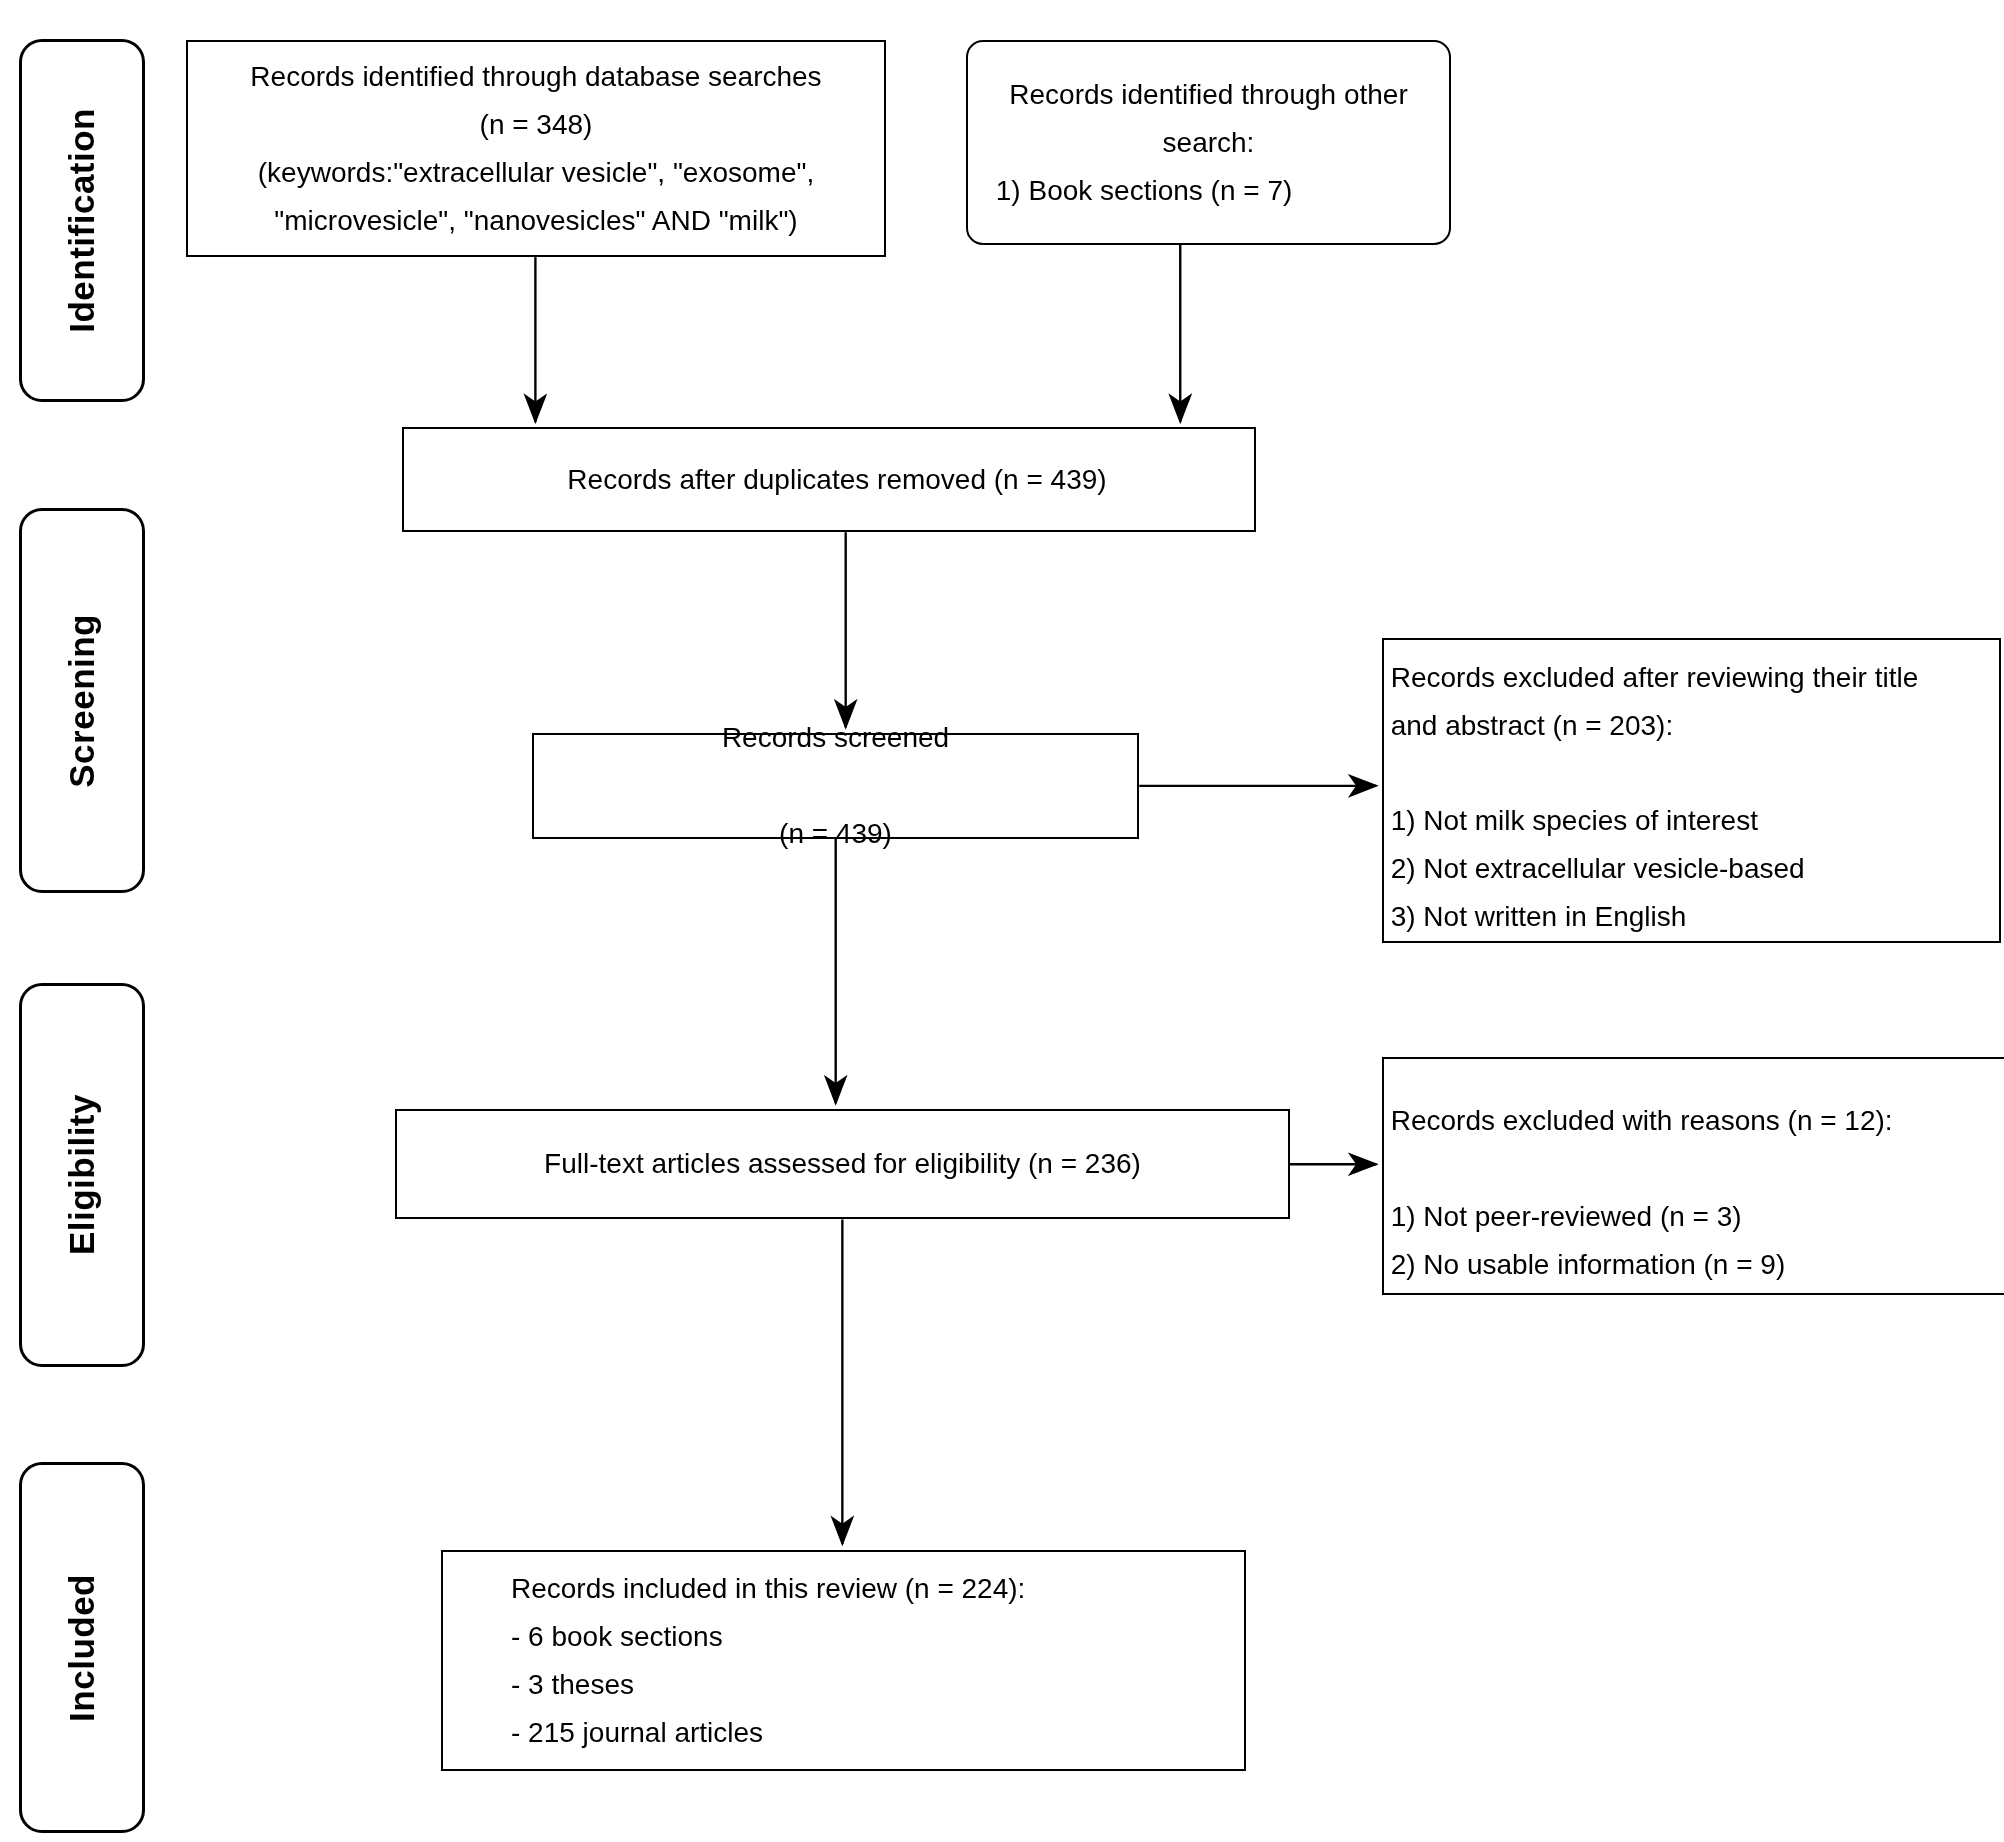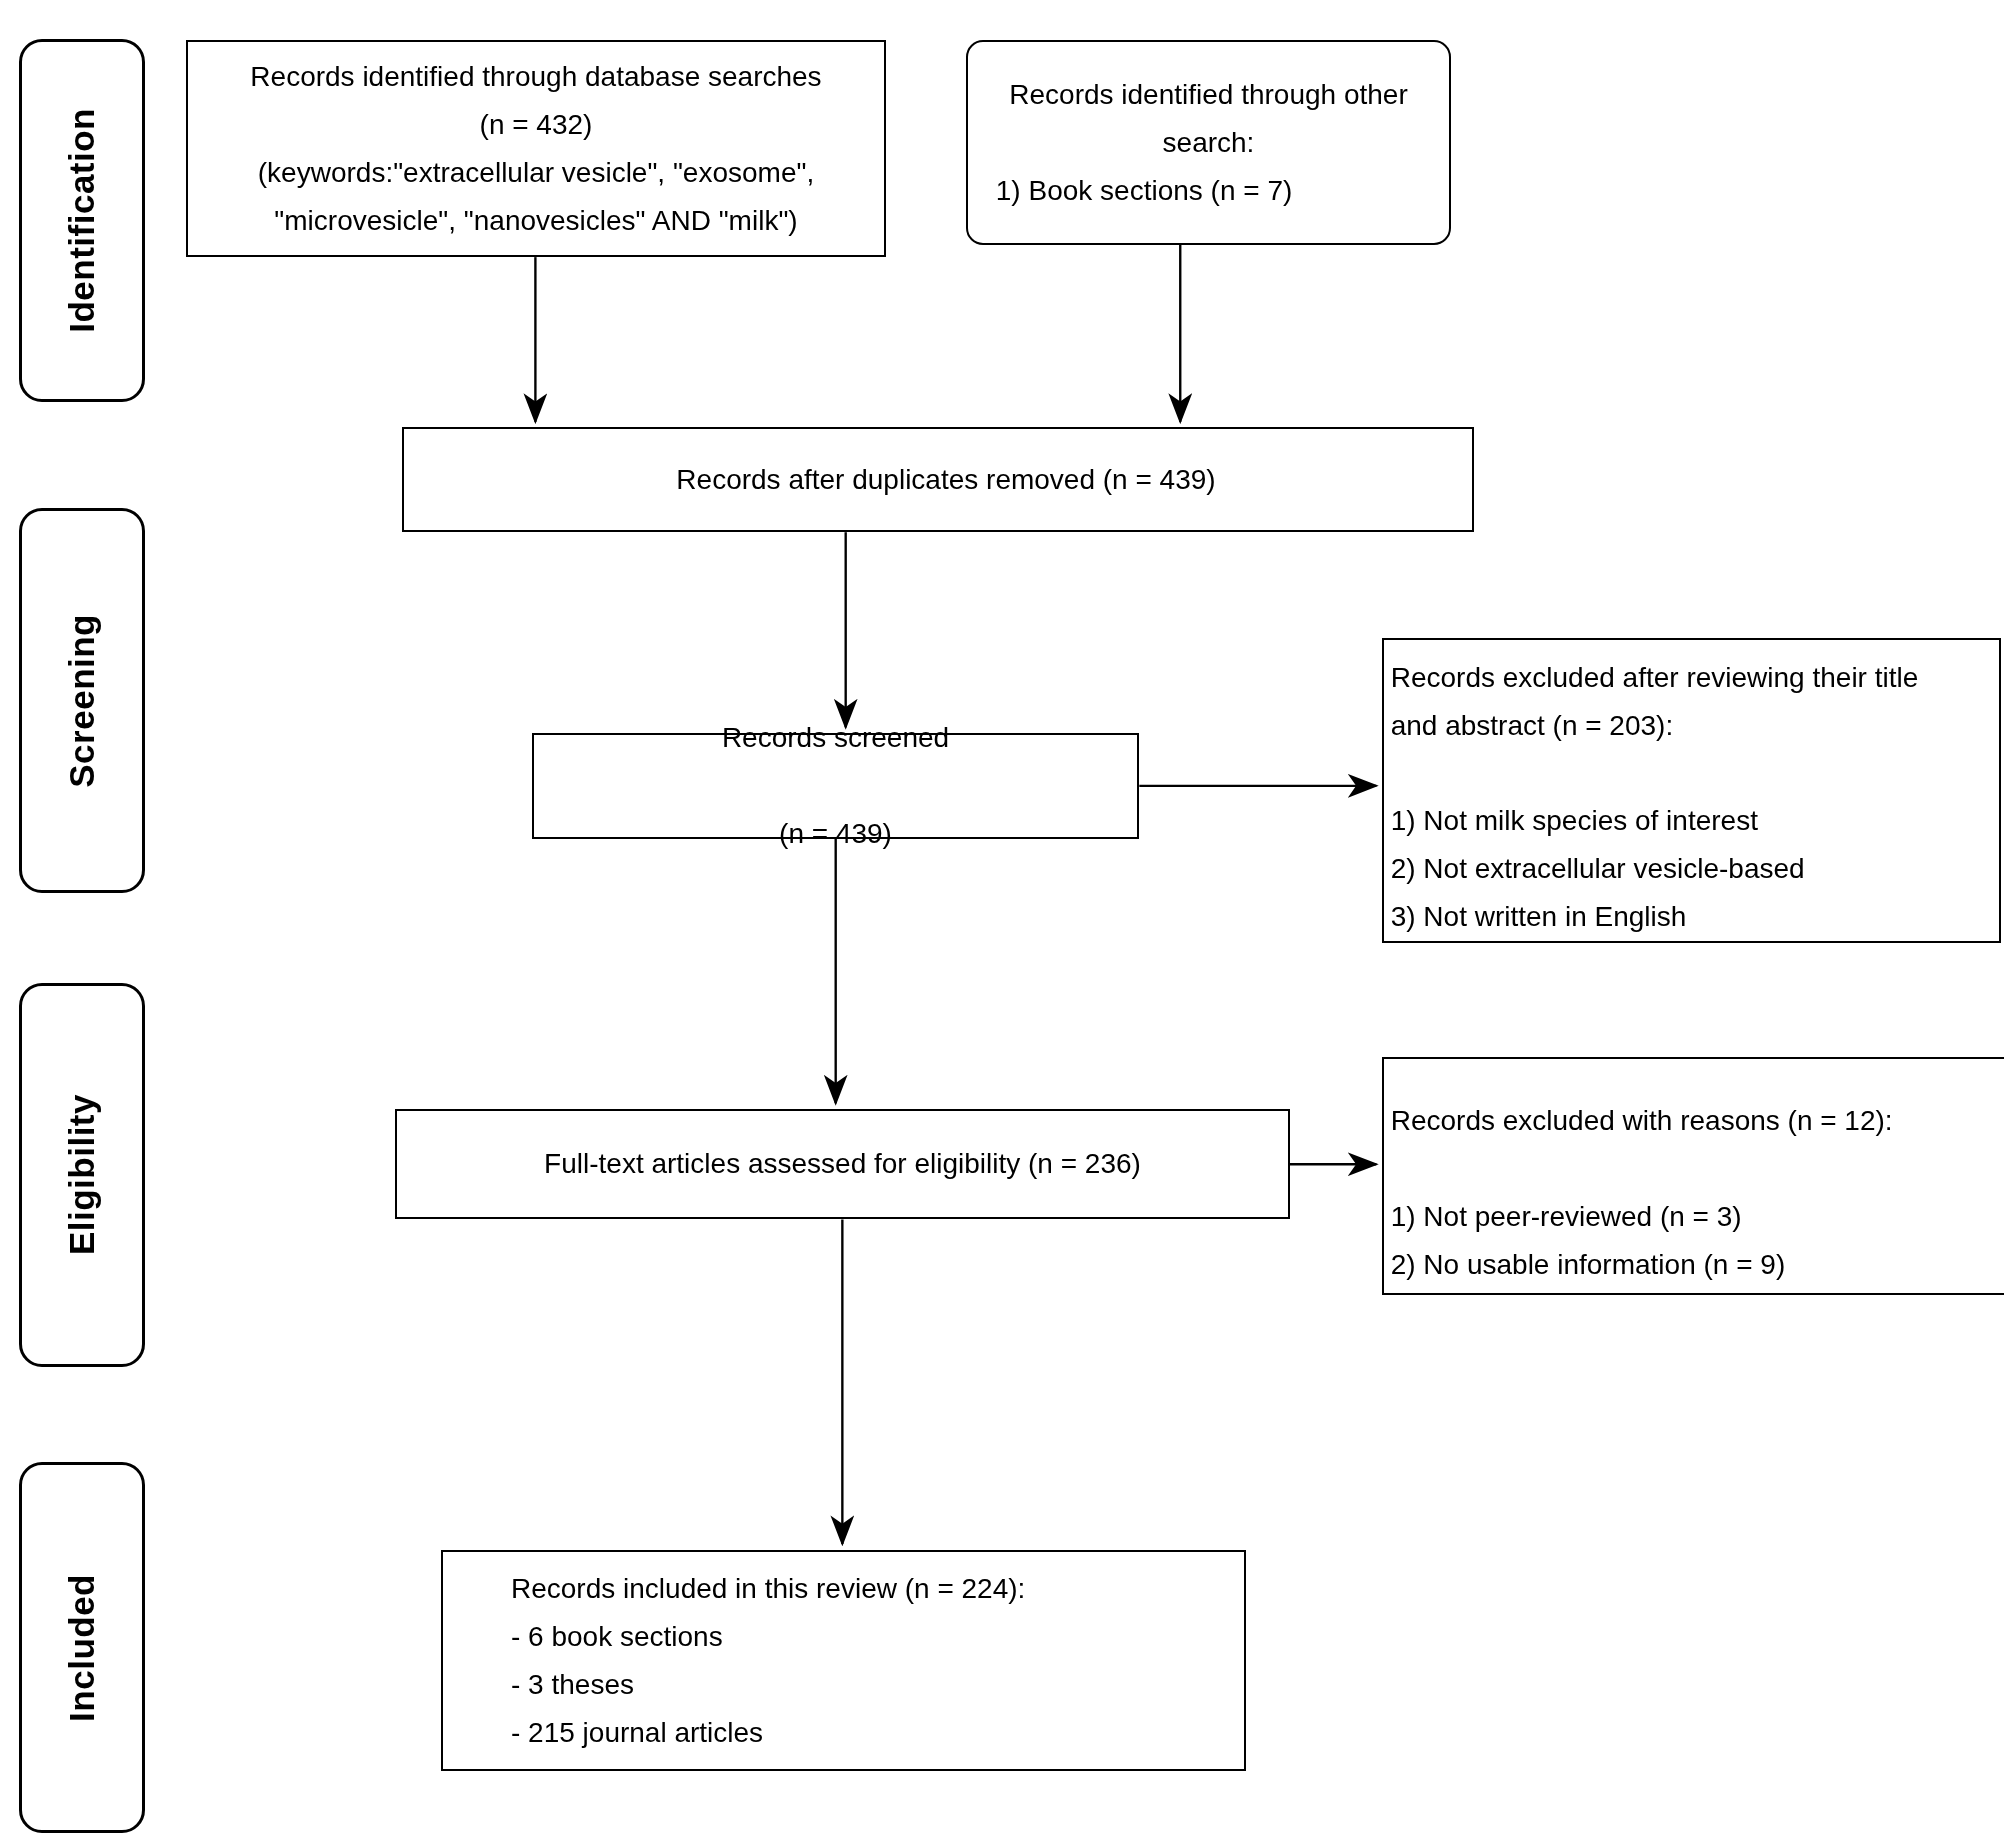--- a/index.html
+++ b/index.html
@@ -64,21 +64,21 @@
 
   
   #stage-identification { top: 39px;   height: 363px; }
   #stage-screening      { top: 508px; height: 385px; }
   #stage-eligibility    { top: 983px; height: 384px; }
   #stage-included       { top: 1462px; height: 371px; }
 
   #box-database-search   { left: 186px;  top: 40px;   width: 700px; height: 217px; }
   #box-other-search      { left: 966px; top: 40px;   width: 485px; height: 205px; padding-left: 4.8px; padding-right: 4.8px; border-radius: 17px; }
   #box-other-search .item { align-self: flex-start; text-align: left; margin-left: 23px; }
-  #box-duplicates        { left: 402px;  top: 427px;  width: 1072px; height: 105px; padding-left: 16px; }
+  #box-duplicates        { left: 402px;  top: 427px;  width: 854px; height: 105px; padding-left: 16px; }
   #box-screened          { left: 532px; top: 733px; width: 607px; height: 106px; gap: 48px; }
   #box-excluded-1        { left: 1382px; top: 638px; width: 619px; height: 305px; padding: 14.3px 6.7px 0 6.7px; }
   #box-fulltext          { left: 395px;  top: 1109px; width: 895px; height: 110px; }
   #box-excluded-2        { left: 1382px; top: 1057px; width: 715px; height: 238px; padding: 38px 6.7px 0 6.7px; }
   #box-included          { left: 441px;  top: 1550px; width: 805px; height: 221px; justify-content: center; padding-left: 68px; text-align: center; }
 
   .arrows {
     position: absolute;
     left: 0; top: 0;
     width: 2005px;
@@ -103,21 +103,21 @@
   </div>
   <div class="stage" id="stage-eligibility">
     <span class="stage-label">Eligibility</span>
   </div>
   <div class="stage" id="stage-included">
     <span class="stage-label">Included</span>
   </div>
 
   <div class="flow-box centered" id="box-database-search">
     <div class="line">Records identified through database searches</div>
-    <div class="line">(n = 432)</div>
+    <div class="line">(n = 348)</div>
     <div class="line">(keywords:"extracellular vesicle", "exosome",</div>
     <div class="line">"microvesicle", "nanovesicles" AND "milk")</div>
   </div>
 
   <div class="flow-box centered" id="box-other-search">
     <div class="line">Records identified through other</div>
     <div class="line">search:</div>
     <div class="line item">1) Book sections (n = 7)</div>
   </div>
 

